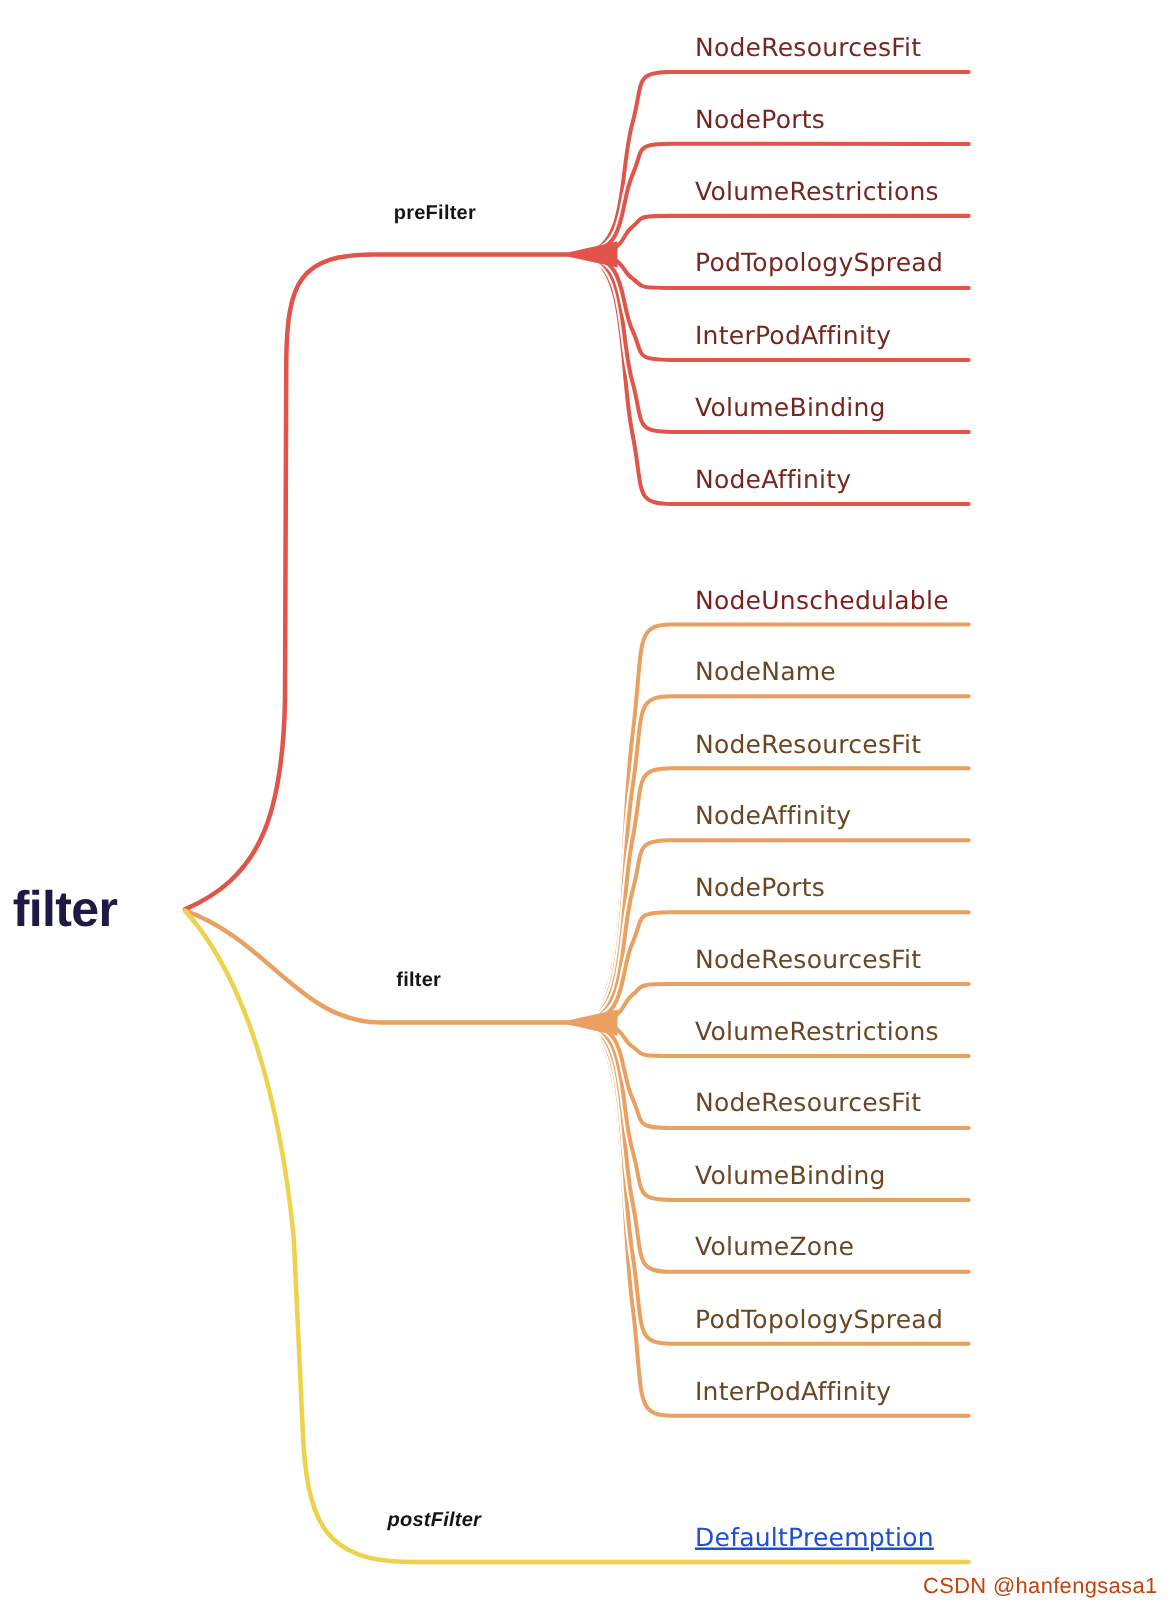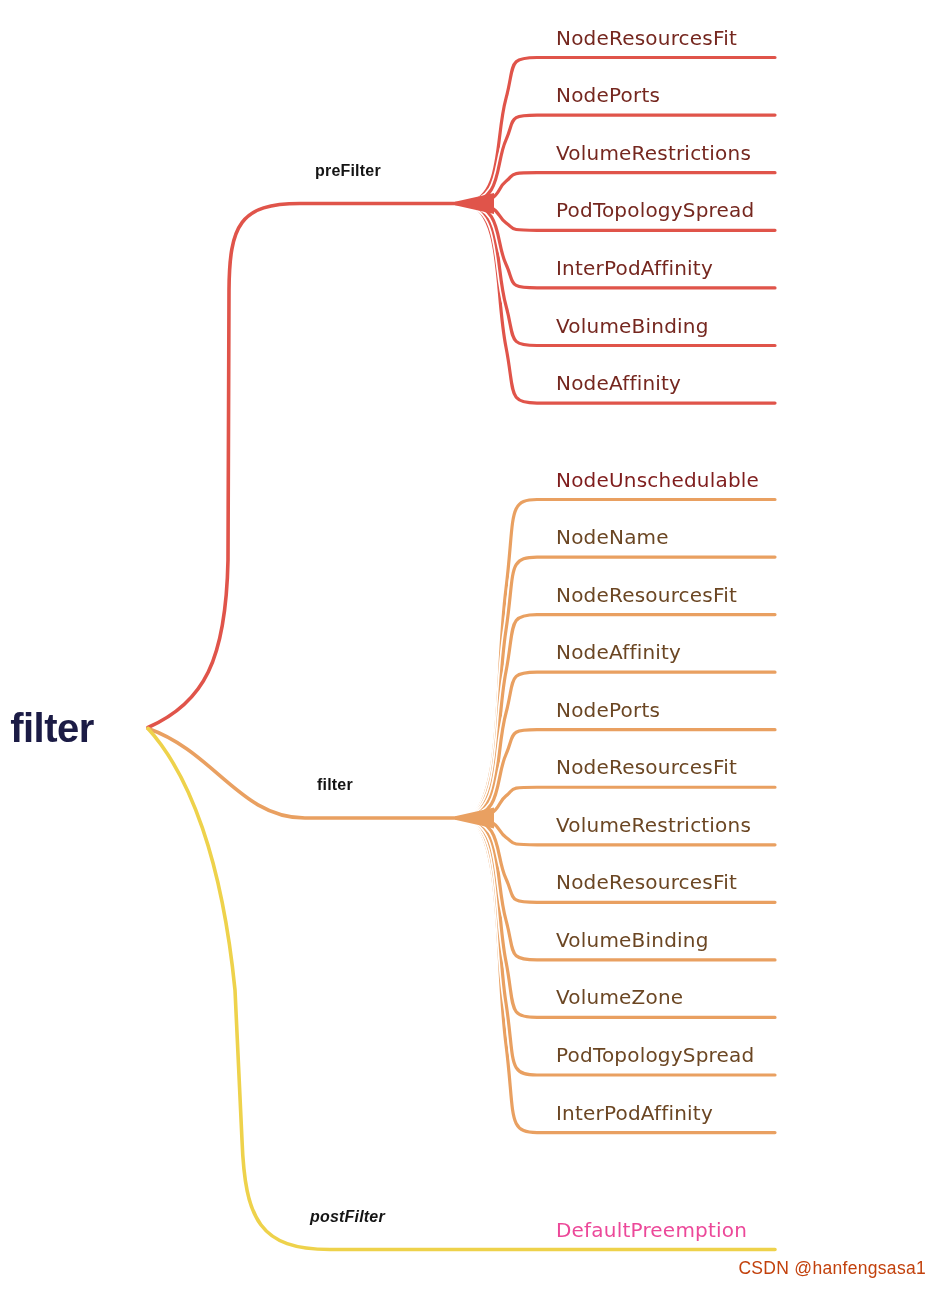--- a/index.html
+++ b/index.html
@@ -80,14 +80,14 @@
     <div class="txt leaf-label" style="left: 556px; top: 641.15px; color: rgb(107, 70, 35);">NodeAffinity</div>
     <div class="txt leaf-label" style="left: 556px; top: 698.7px; color: rgb(107, 70, 35);">NodePorts</div>
     <div class="txt leaf-label" style="left: 556px; top: 756.25px; color: rgb(107, 70, 35);">NodeResourcesFit</div>
     <div class="txt leaf-label" style="left: 556px; top: 813.8px; color: rgb(107, 70, 35);">VolumeRestrictions</div>
     <div class="txt leaf-label" style="left: 556px; top: 871.35px; color: rgb(107, 70, 35);">NodeResourcesFit</div>
     <div class="txt leaf-label" style="left: 556px; top: 928.9px; color: rgb(107, 70, 35);">VolumeBinding</div>
     <div class="txt leaf-label" style="left: 556px; top: 986.45px; color: rgb(107, 70, 35);">VolumeZone</div>
     <div class="txt leaf-label" style="left: 556px; top: 1044px; color: rgb(107, 70, 35);">PodTopologySpread</div>
     <div class="txt leaf-label" style="left: 556px; top: 1101.55px; color: rgb(107, 70, 35);">InterPodAffinity</div>
     <div class="txt branch-label" style="left: 310px; top: 1207.5px; font-style: italic;">postFilter</div>
-    <div class="txt leaf-label" style="left: 556px; top: 1218.5px; color: #ec4899;">DefaultPreemption</div>
+    <div class="txt leaf-label" style="left: 556px; top: 1218.5px; color: #1d4ed8; text-decoration: underline;">DefaultPreemption</div>
   </div>
 
 </body></html>

